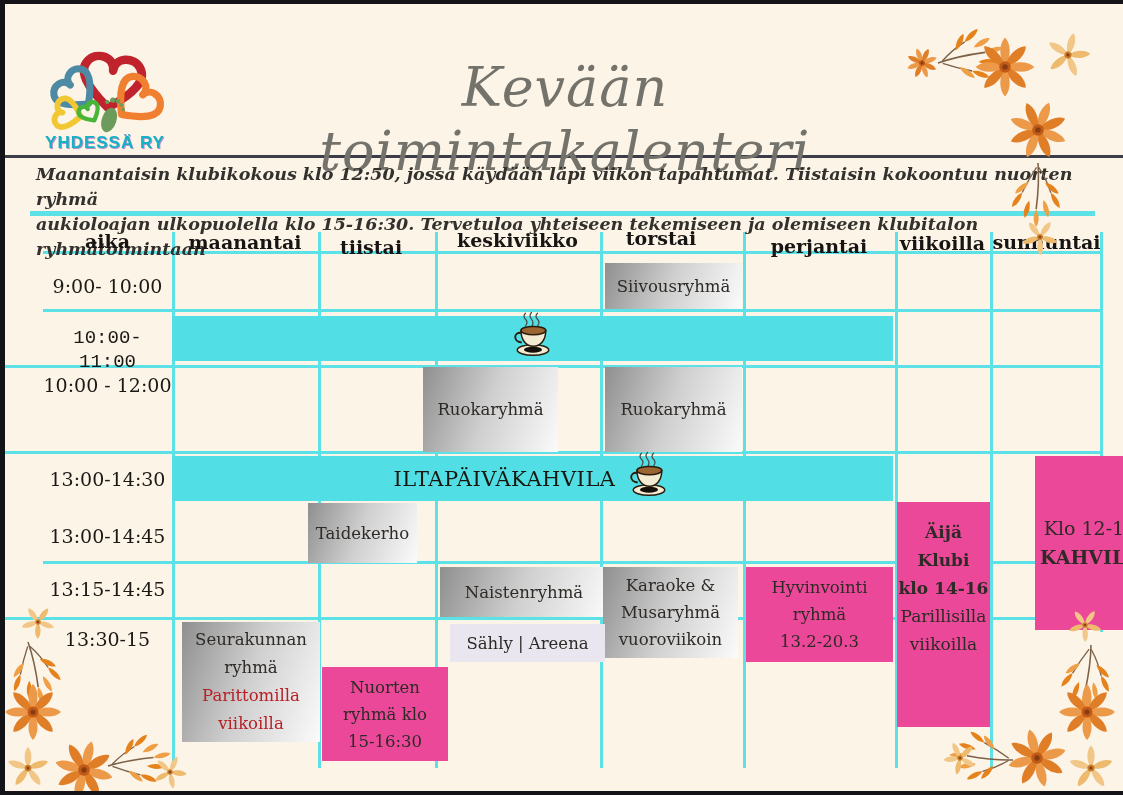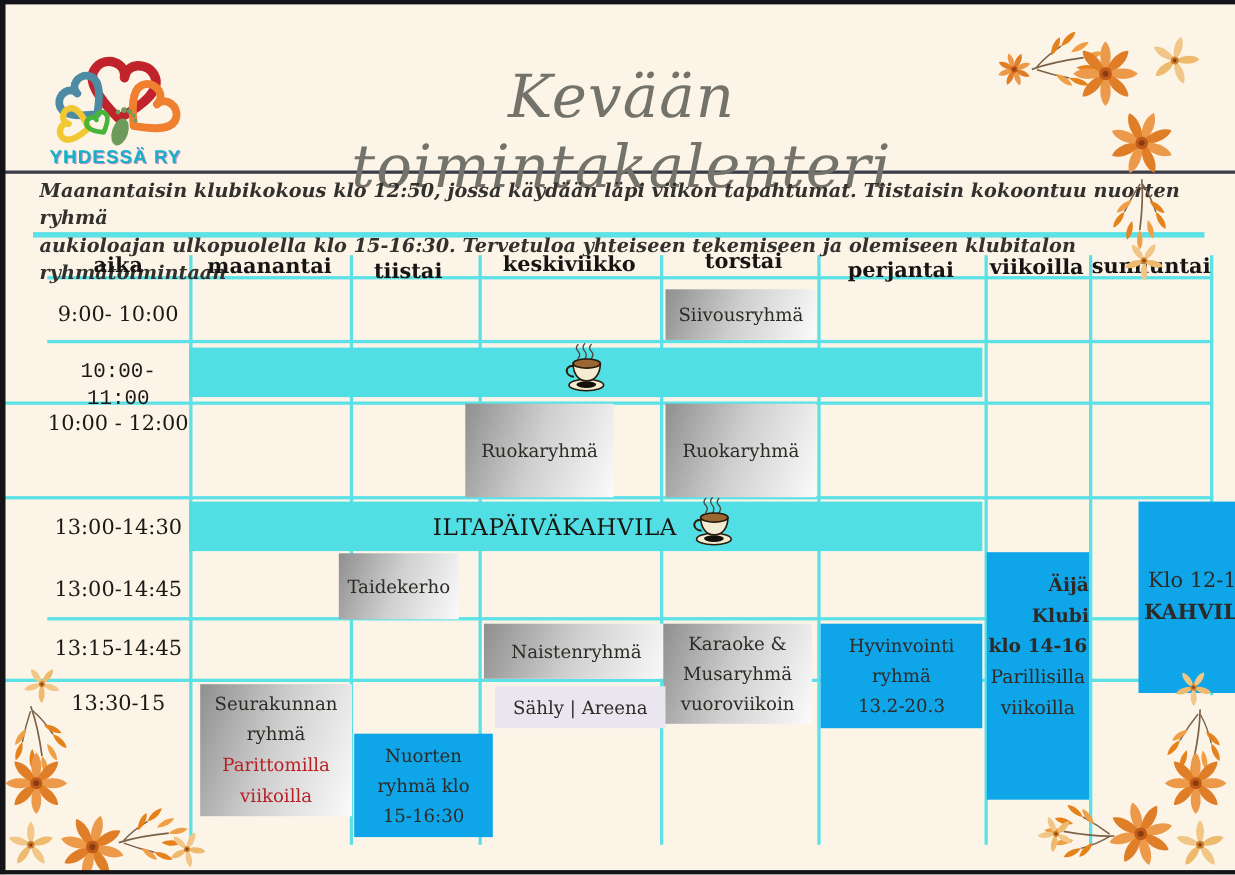--- a/index.html
+++ b/index.html
@@ -22,21 +22,21 @@
   .hline,.vline{position:absolute;background:#5ce1e6;z-index:1;}
   .hline{height:3px;}
   .vline{width:3px;top:232px;height:536px;}
   
   .dayhead{position:absolute;text-align:center;font:bold 19px/24px "DejaVu Serif",serif;color:#171513;z-index:2;}
   .time{position:absolute;left:43px;width:129px;text-align:center;font:19px/24px "DejaVu Serif",serif;color:#1b1916;z-index:2;}
   
   .cell{position:absolute;display:flex;flex-direction:column;align-items:center;justify-content:center;
         text-align:center;font:16.5px/27px "DejaVu Serif",serif;color:#2e2a26;z-index:2;}
   .gray-cell{background:linear-gradient(110deg,#8f8f8f 0%,#cfcfcf 48%,#fbfbfb 100%);}
-  .teal-cell{background:#0ea5e9;text-align:right;}
+  .teal-cell{background:#ec4899;}
   .lav-cell{background:#e9e6ef;}
   .banner{position:absolute;display:flex;flex-direction:row;align-items:center;justify-content:center;
         gap:10px;background:#52dee5;font:21px/26px "DejaVu Serif",serif;color:#19170f;
         letter-spacing:.5px;z-index:2;}
   .b{font-weight:bold;}
   .red{color:#b92025;}
   .ln{display:block;}
   .cup{width:46px;height:48px;margin-top:-8px;flex:0 0 auto;}
   .deco{position:absolute;z-index:4;}
   svg{display:block;}
@@ -141,21 +141,21 @@
   <div class="vline" style="left:600px;"></div>
   <div class="vline" style="left:743px;"></div>
   <div class="vline" style="left:895px;"></div>
   <div class="vline" style="left:990px;"></div>
   <div class="vline" style="left:1100px;height:400px;"></div>
 
   <div class="dayhead" style="left:43px;top:229px;width:129px;">aika</div>
   <div class="dayhead" style="left:172px;top:230px;width:146px;">maanantai</div>
   <div class="dayhead" style="left:318px;top:235px;width:106px;">tiistai</div>
   <div class="dayhead" style="left:435px;top:228px;width:165px;">keskiviikko</div>
-  <div class="dayhead" style="left:600px;top:226px;width:122px;padding-left:15px;">torstai</div>
+  <div class="dayhead" style="left:600px;top:226px;width:122px;">torstai</div>
   <div class="dayhead" style="left:743px;top:234px;width:152px;">perjantai</div>
   <div class="dayhead" style="left:895px;top:231px;width:95px;">viikoilla</div>
   <div class="dayhead" style="left:990px;top:230px;width:113px;">sunnuntai</div>
 
   <div class="time" style="top:274px;">9:00- 10:00</div>
   <div class="time" style="top:326px;font-family:Liberation Mono, monospace;">10:00- 11:00</div>
   <div class="time" style="top:373px;">10:00 - 12:00</div>
   <div class="time" style="top:467px;">13:00-14:30</div>
   <div class="time" style="top:524px;">13:00-14:45</div>
   <div class="time" style="top:577px;">13:15-14:45</div>

